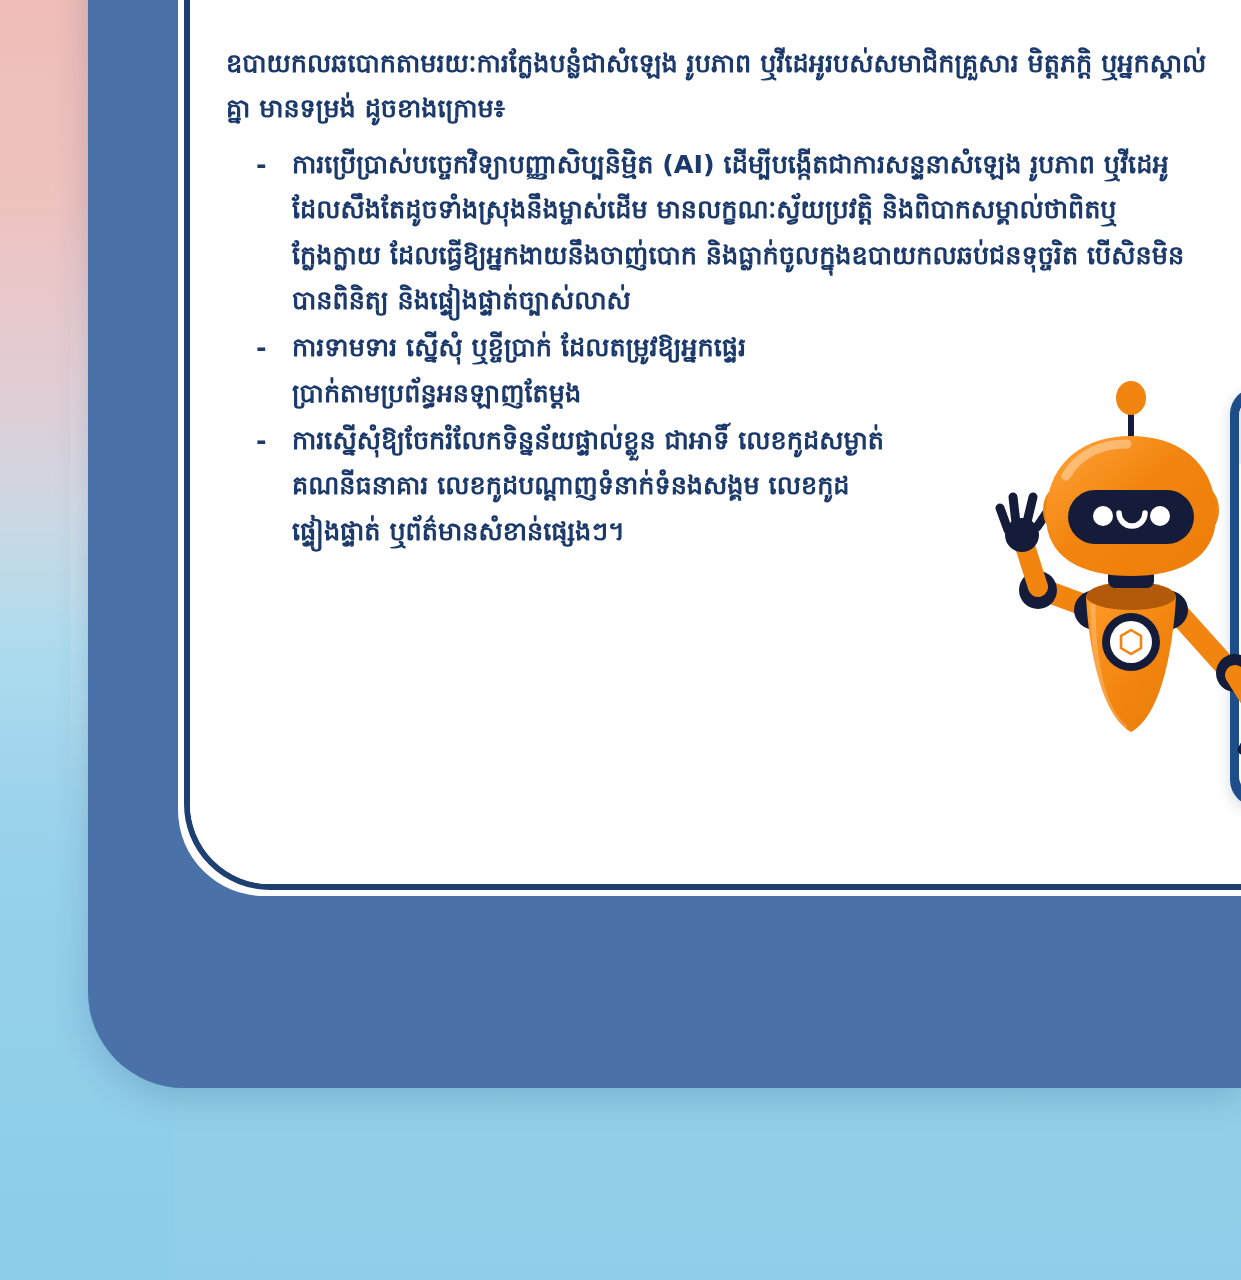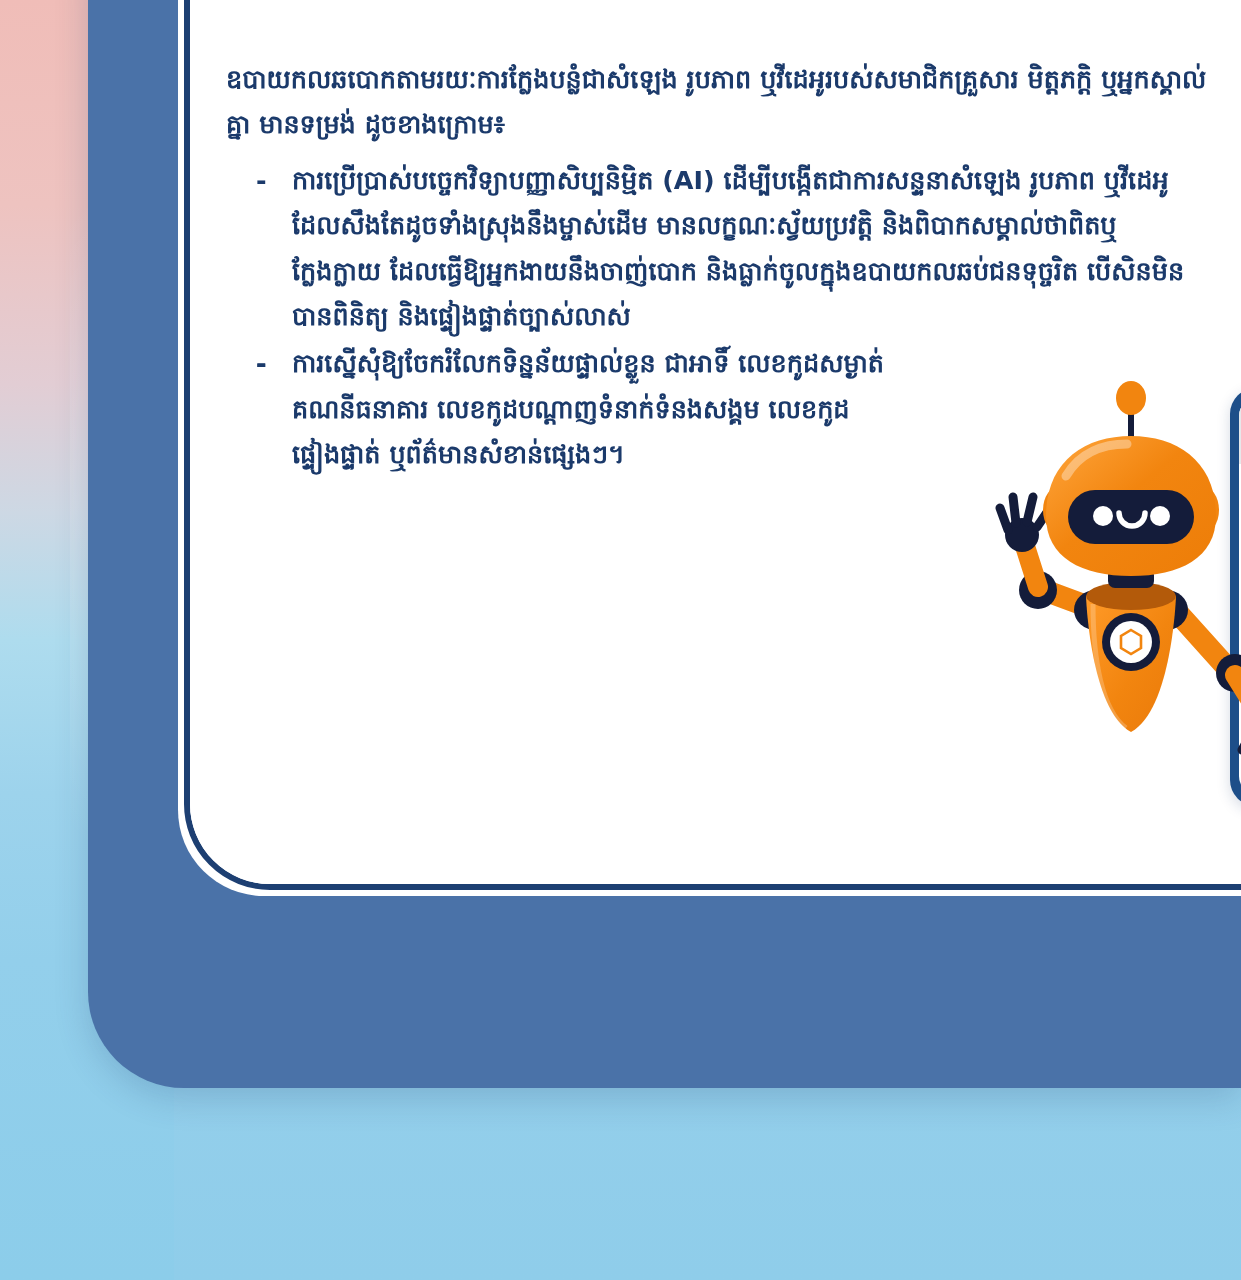--- a/index.html
+++ b/index.html
@@ -92,21 +92,21 @@
   #page-title {
     color: #e8780f;
     font-size: 47px;
     font-weight: 700;
     letter-spacing: .5px;
     line-height: 1.15;
     white-space: nowrap;
   }
 
   #intro-paragraph {
-    margin-top: 27px;
+    margin-top: 11px;
     color: #1b3a6b;
     font-size: 25.5px;
     font-weight: 700;
     line-height: 1.78;
     max-width: 1000px;
   }
 
   #bullet-list {
     list-style: none;
     margin-top: 10px;
@@ -205,20 +205,21 @@
 
       <p id="intro-paragraph">ឧបាយកលឆបោកតាមរយៈការក្លែងបន្លំជាសំឡេង រូបភាព ឬវីដេអូរបស់សមាជិកគ្រួសារ មិត្តភក្តិ ឬអ្នកស្គាល់គ្នា មានទម្រង់ ដូចខាងក្រោម៖</p>
 
       <ul id="bullet-list">
         <li class="bullet-item b1">
           <span class="bullet-dash">-</span>
           <span class="txt">ការប្រើប្រាស់បច្ចេកវិទ្យាបញ្ញាសិប្បនិម្មិត (AI) ដើម្បីបង្កើតជាការសន្ទនាសំឡេង រូបភាព ឬវីដេអូ ដែលសឹងតែដូចទាំងស្រុងនឹងម្ចាស់ដើម មានលក្ខណៈស្វ័យប្រវត្តិ និងពិបាកសម្គាល់ថាពិតឬក្លែងក្លាយ ដែលធ្វើឱ្យអ្នកងាយនឹងចាញ់បោក និងធ្លាក់ចូលក្នុងឧបាយកលឆប់ជនទុច្ចរិត បើសិនមិនបានពិនិត្យ និងផ្ទៀងផ្ទាត់ច្បាស់លាស់</span>
         </li>
         <li class="bullet-item b2">
           <span class="bullet-dash">-</span>
+          <span class="txt">ការទាមទារ ស្នើសុំ ឬខ្ចីប្រាក់ ដែលតម្រូវឱ្យអ្នកផ្ទេរប្រាក់តាមប្រព័ន្ធអនឡាញតែម្ដង</span>
         </li>
         <li class="bullet-item b3">
           <span class="bullet-dash">-</span>
           <span class="txt">ការស្នើសុំឱ្យចែករំលែកទិន្នន័យផ្ទាល់ខ្លួន ជាអាទិ៍ លេខកូដសម្ងាត់គណនីធនាគារ លេខកូដបណ្ដាញទំនាក់ទំនងសង្គម លេខកូដផ្ទៀងផ្ទាត់ ឬព័ត៌មានសំខាន់ផ្សេងៗ។</span>
         </li>
       </ul>
     </div>
 
     <div id="illustration">
 

